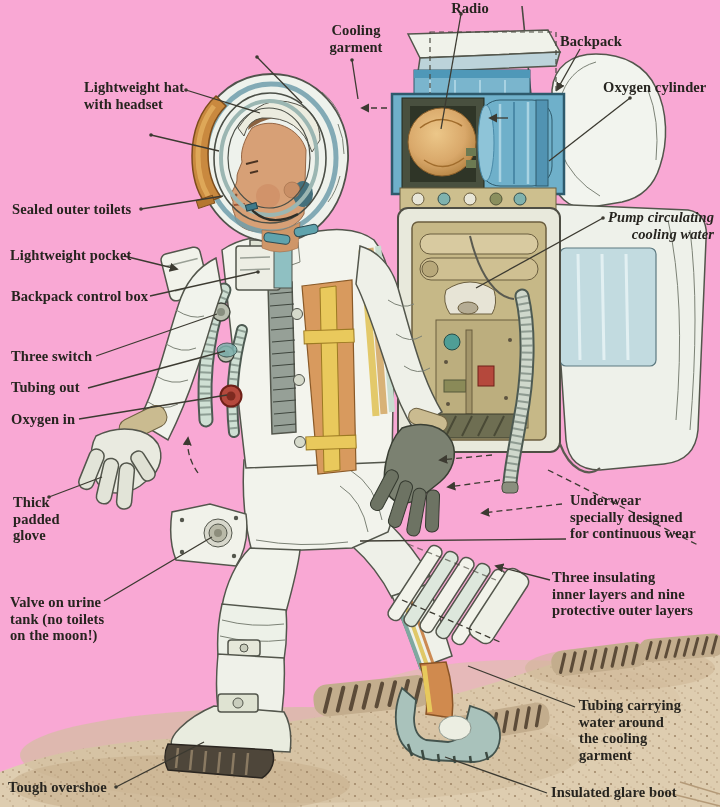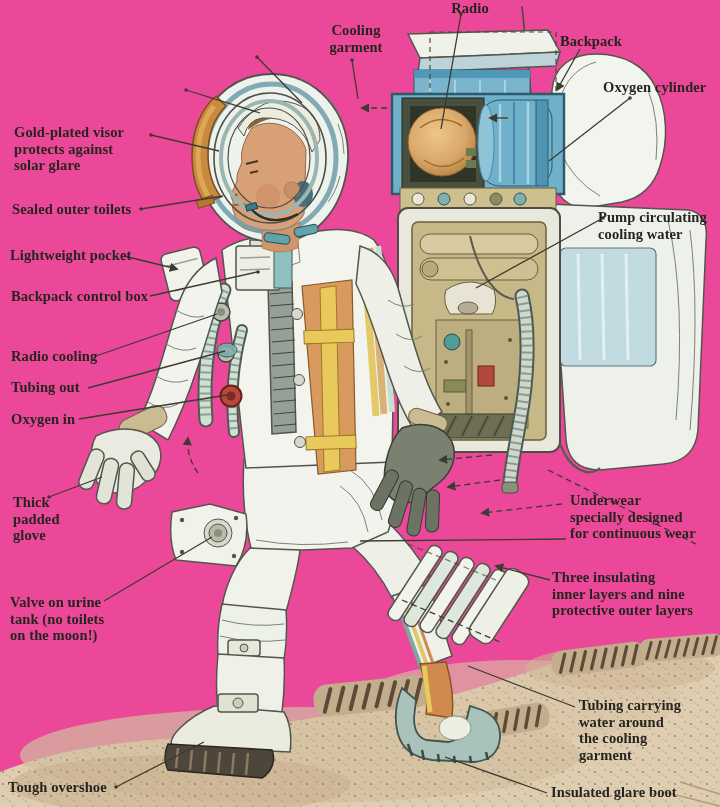--- a/index.html
+++ b/index.html
@@ -1,22 +1,22 @@
 <!DOCTYPE html>
 <html><head>
 <meta charset="utf-8">
 <style>
   html,body{margin:0;padding:0;background:#fbfaf5;}
-  .stage{position:relative;width:720px;height:807px;background:#ec4899;overflow:hidden;
+  .stage{position:relative;width:720px;height:807px;background:#f9a8d4;overflow:hidden;
          font-family:"Liberation Serif","DejaVu Serif",serif;}
   .stage svg{position:absolute;left:0;top:0;}
   .label{position:absolute;font-weight:700;font-size:14.5px;line-height:16.5px;color:#26241f;
          white-space:pre-line;letter-spacing:.1px;}
   .center{text-align:center;}
-  .right{text-align:left;}
+  .right{text-align:right;font-style:italic;}
   .lead{stroke:#3c3a31;stroke-width:1.3;fill:none;}
   .leadDash{stroke-dasharray:6 4;}
   .dot{fill:#3c3a31;}
   .out{stroke:#53564c;stroke-width:1.5;}
   .thin{stroke:#7c8276;stroke-width:1;fill:none;}
 </style>
 </head>
 <body>
 
 <div class="stage">
@@ -380,30 +380,29 @@
     <circle class="dot" cx="116" cy="787" r="1.8"></circle>
         <path class="lead" d="M116,787 L204,742"></path>
     <path class="lead" d="M547,793 L445,757"></path>
   </g>
 </svg>
 
 <div class="label center" style="left:445px;top:0;width:50px">Radio</div>
 <div class="label center" style="left:320px;top:22px;width:72px">Cooling
 garment</div>
 <div class="label" style="left:560px;top:33px">Backpack</div>
+<div class="label" style="left:84px;top:79px">Lightweight hat
+with headset</div>
 <div class="label" style="left:603px;top:79px">Oxygen cylinder</div>
-<div class="label" style="left:14px;top:124px">Gold-plated visor
-protects against
-solar glare</div>
 <div class="label" style="left:12px;top:201px">Sealed outer toilets</div>
 <div class="label right" style="left:598px;top:209px;width:116px">Pump circulating
 cooling water</div>
 <div class="label" style="left:10px;top:247px">Lightweight pocket</div>
 <div class="label" style="left:11px;top:288px">Backpack control box</div>
-<div class="label" style="left:11px;top:348px">Radio cooling</div>
+<div class="label" style="left:11px;top:348px">Three switch</div>
 <div class="label" style="left:11px;top:379px">Tubing out</div>
 <div class="label" style="left:11px;top:411px">Oxygen in</div>
 <div class="label" style="left:13px;top:494px">Thick
 padded
 glove</div>
 <div class="label" style="left:570px;top:492px">Underwear
 specially designed
 for continuous wear</div>
 <div class="label" style="left:552px;top:569px">Three insulating
 inner layers and nine

